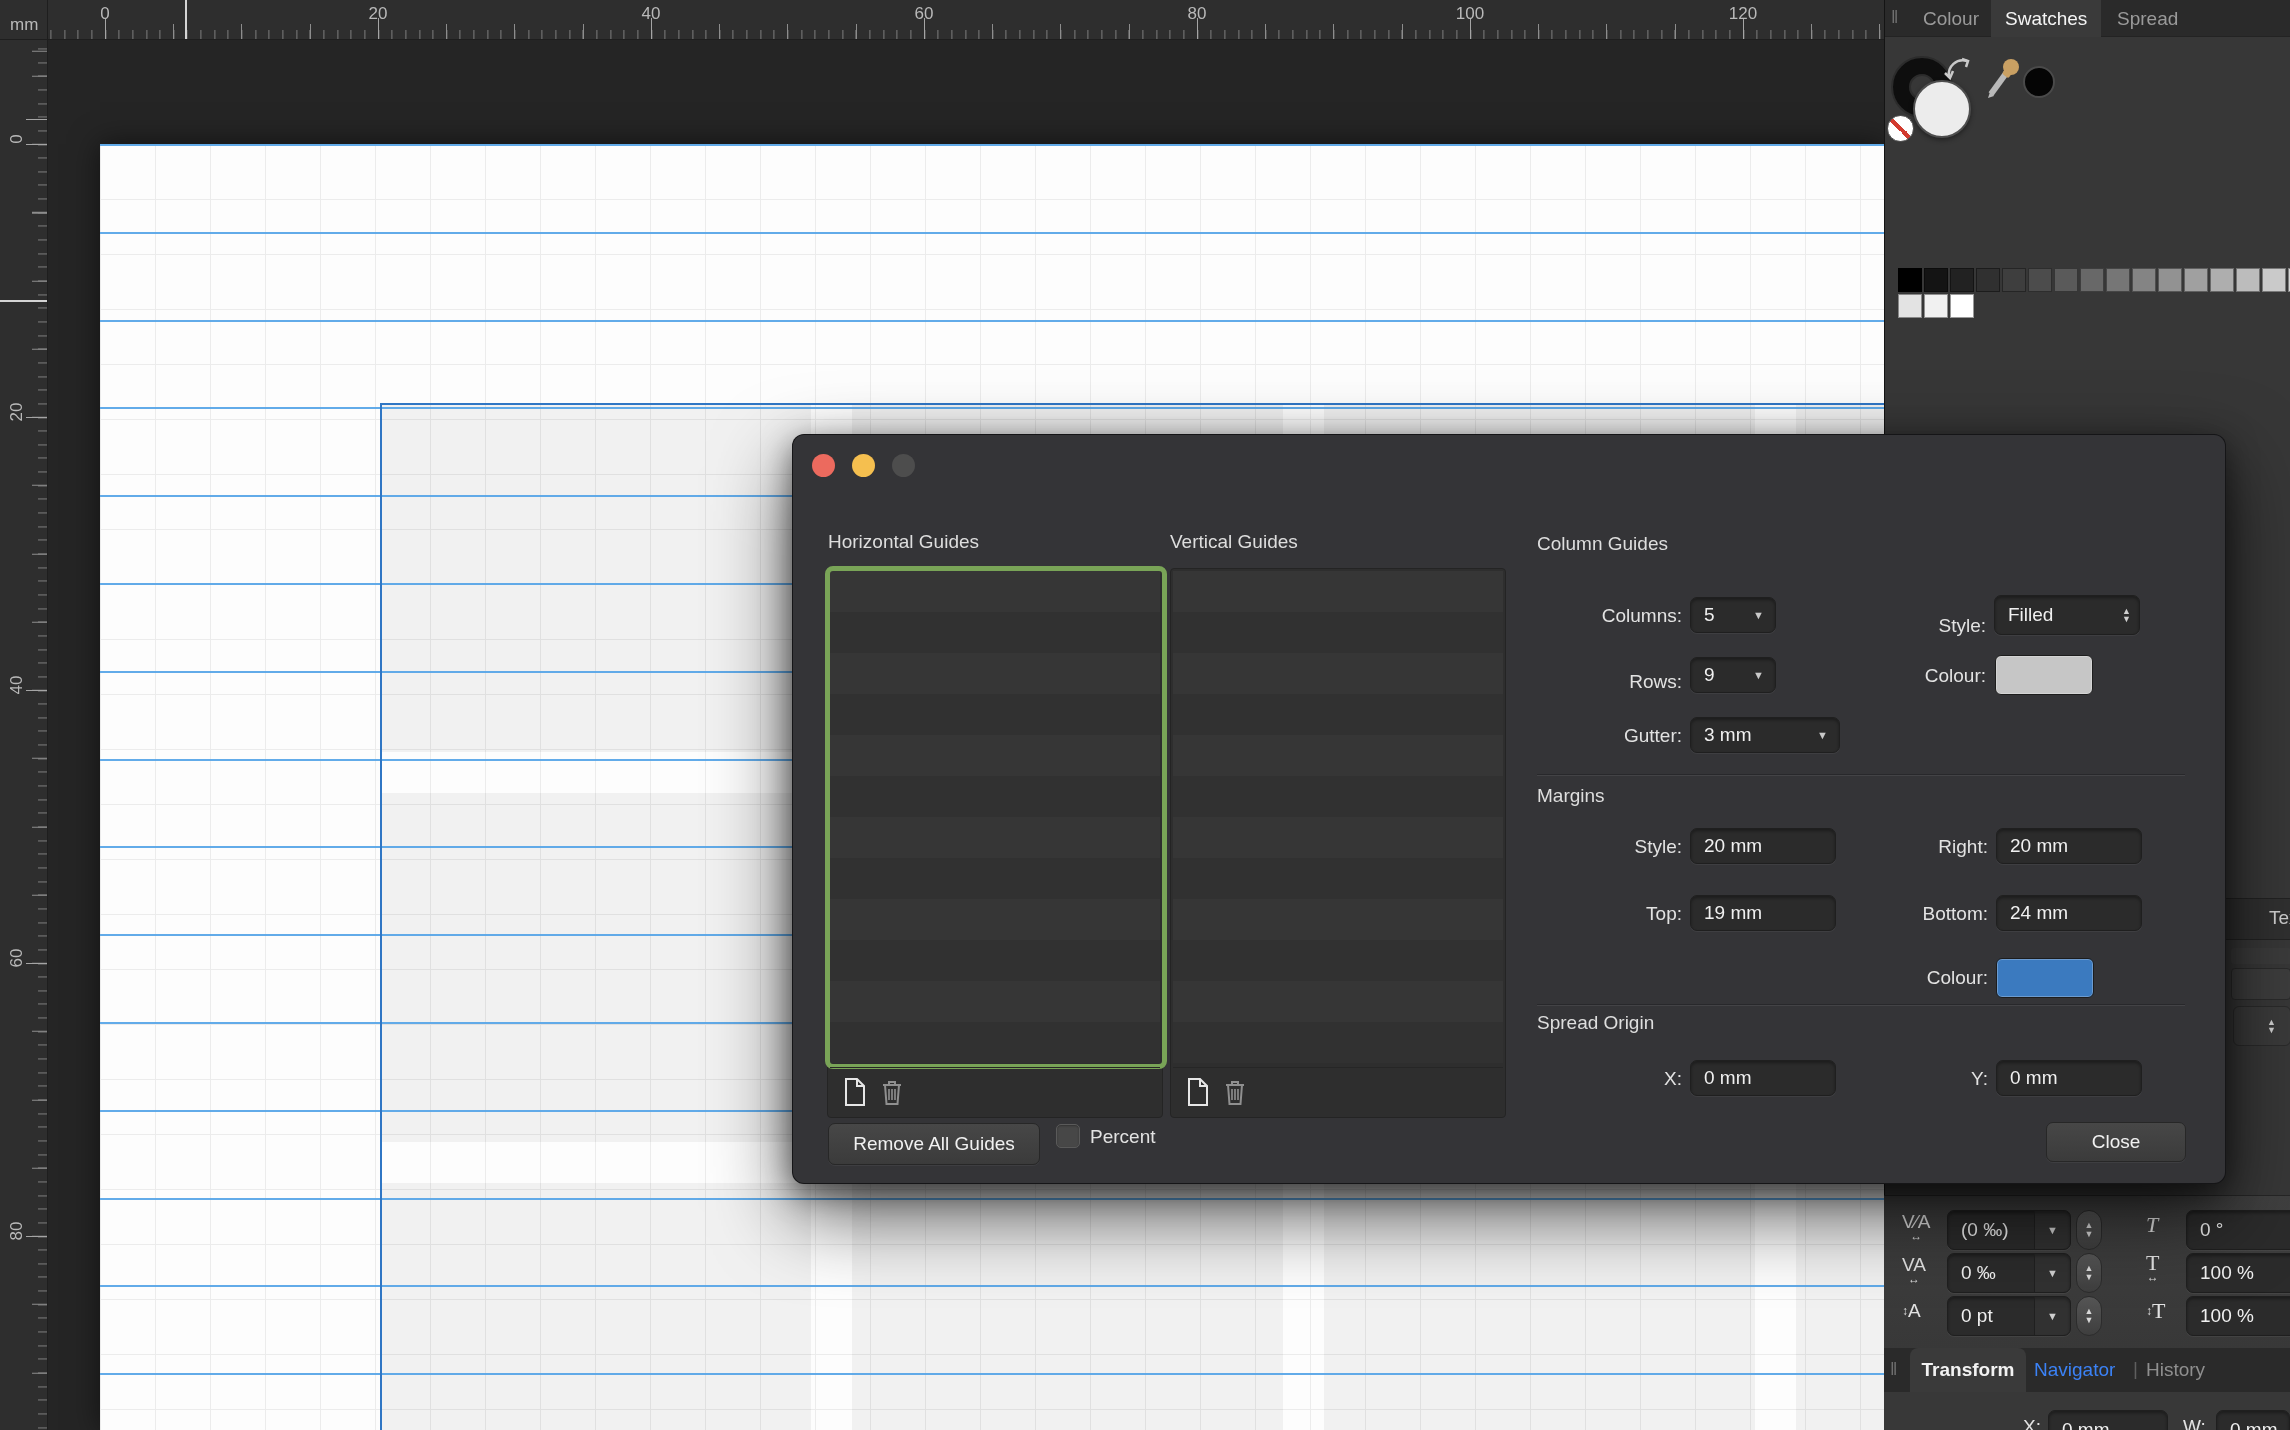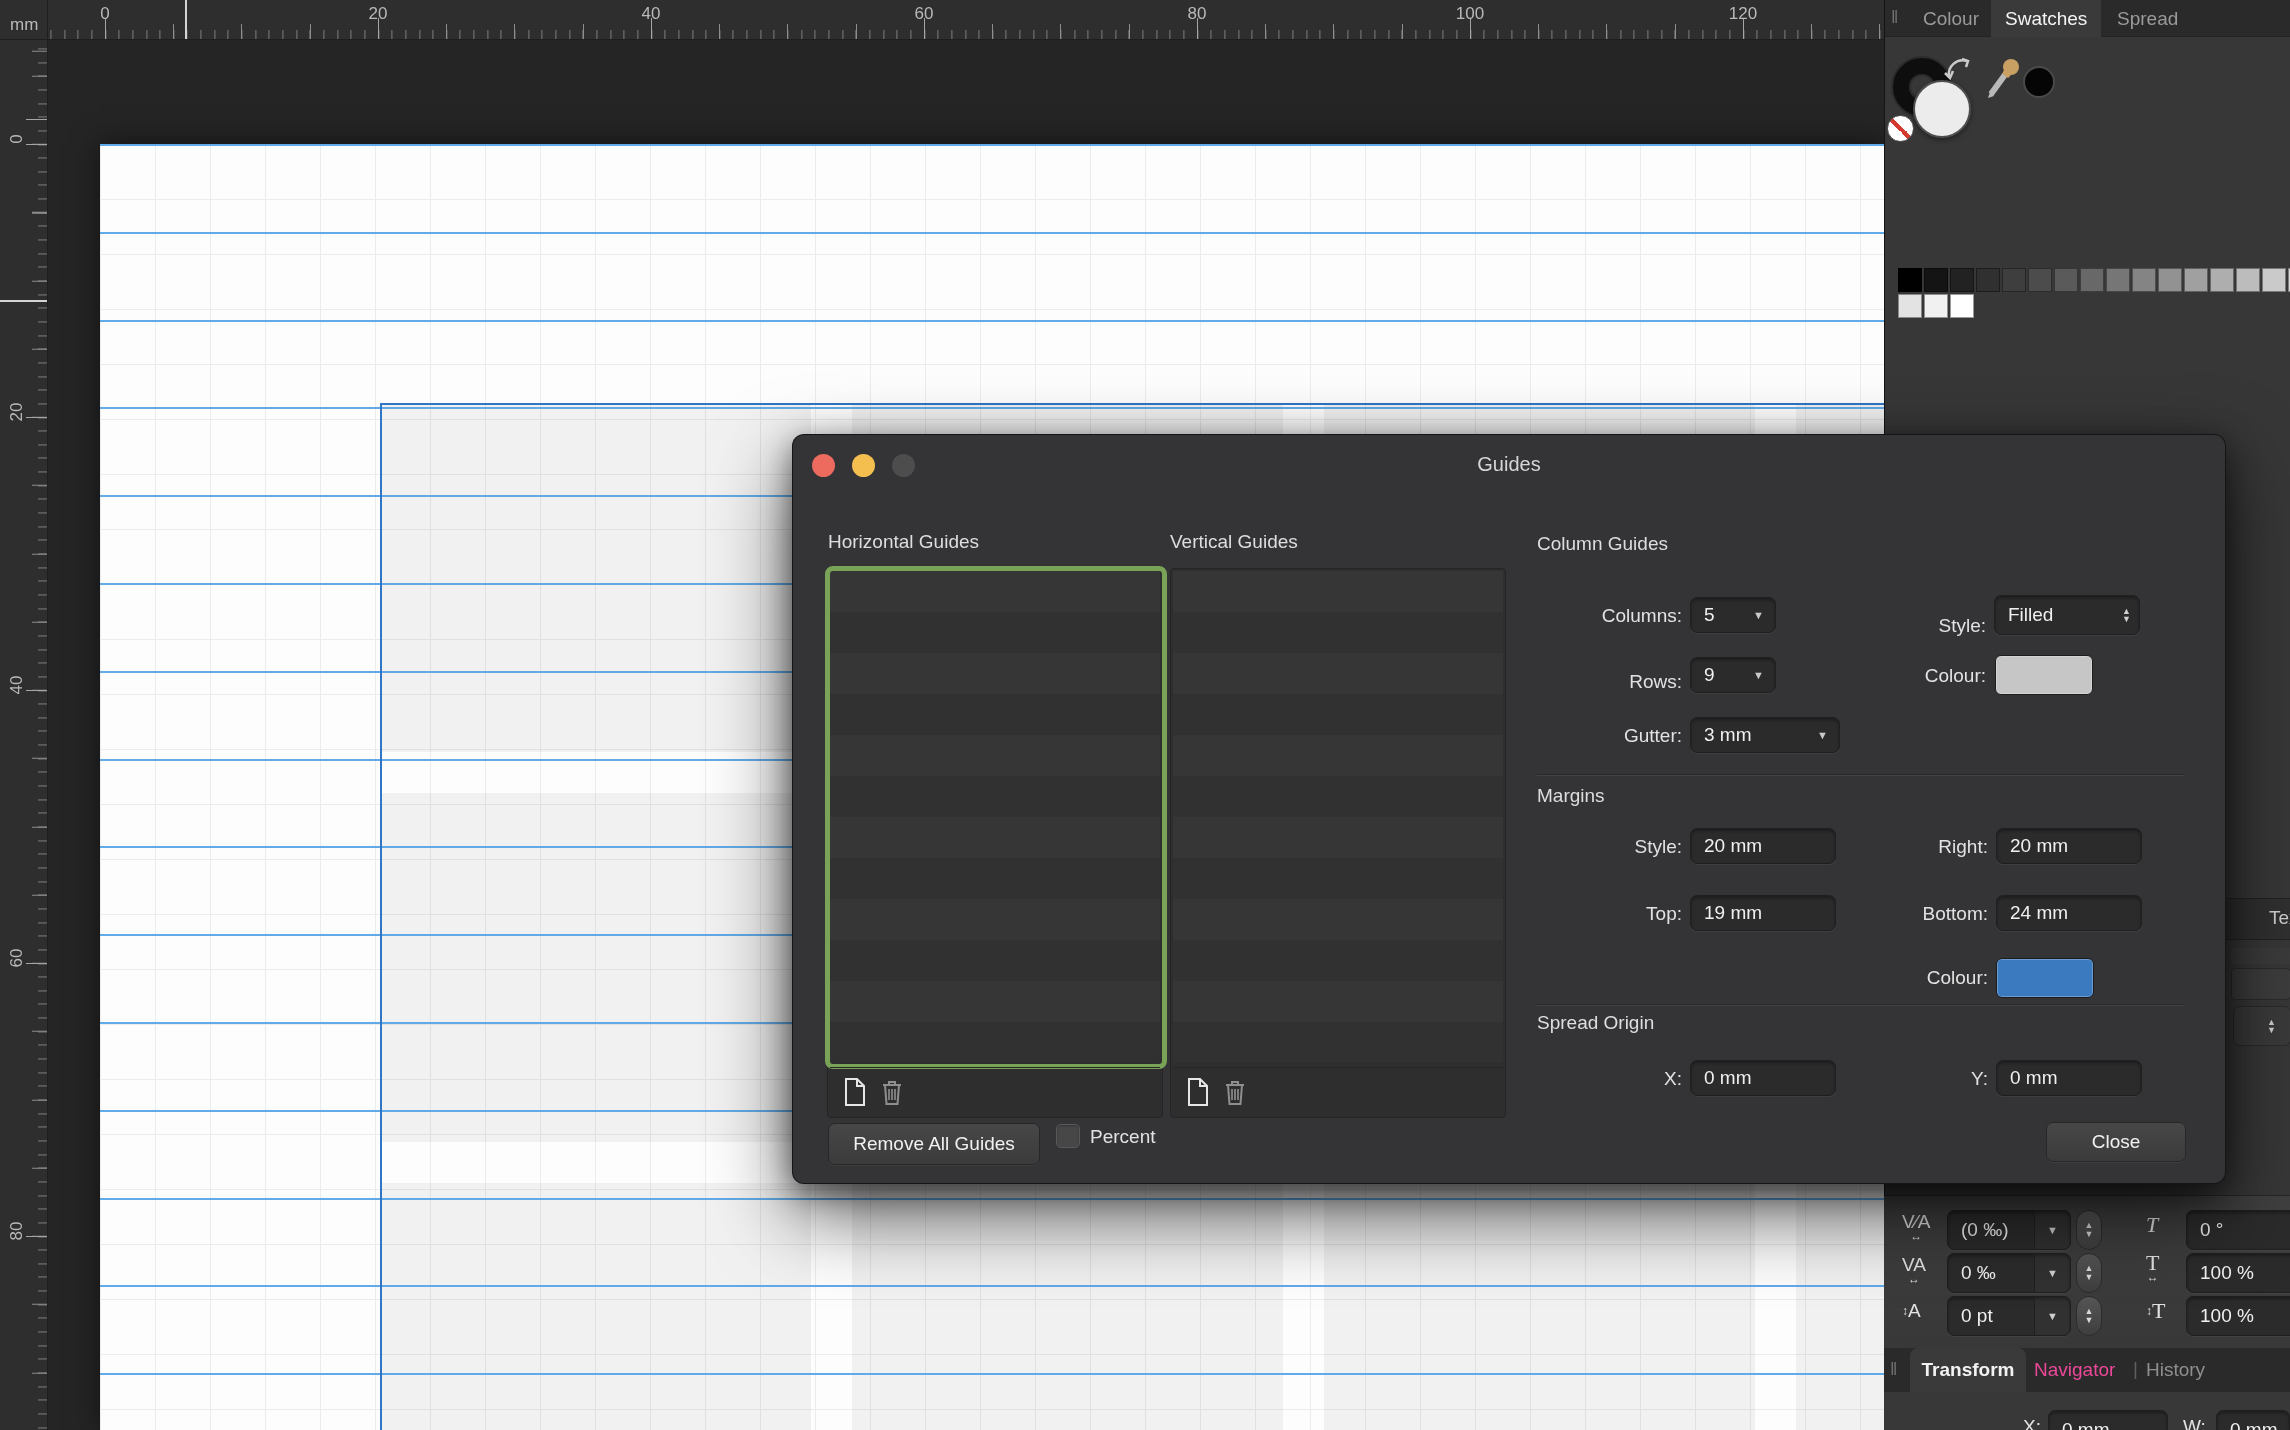--- a/index.html
+++ b/index.html
@@ -316,40 +316,39 @@
       <div class="field" style="left: 302px; top: 100px; width: 120px; height: 40px;">
         <span>100 %</span>
       </div>
     </div>
 
   <div id="btabs" class="abs">
     <span class="handle abs" style="left:6px; top:11px;">‖</span>
     <div class="btab-active">
         <span>Transform</span>
       </div>
-    <span class="lbl dim" style="left:150px; top:11px; color:#ec4899;">Navigator</span>
+    <span class="lbl dim" style="left:150px; top:11px; color:#3b82f6;">Navigator</span>
     <span class="lbl" style="left:249px; top:10px; color:#5f5f5f;">|</span>
     <span class="lbl dim" style="left:262px; top:11px; color:#8f8f8f;">History</span>
   </div>
   <div id="bbottom" class="abs">
     <span class="lbl" style="left:139px; top:24px;">X:</span>
     <div class="field" style="left:164px; top:18px; width:120px; height:40px; border-radius:7px;">
       <span>0 mm</span>
     </div>
     <span class="lbl" style="left:299px; top:24px;">W:</span>
     <div class="field" style="left:332px; top:18px; width:74px; height:40px; border-radius:7px;">
       <span>0 mm</span>
     </div>
   </div>
 
   <div id="dialog" class="abs">
     <div class="tl" style="left:19px; background:#ec6a5e;"></div>
     <div class="tl" style="left:59px; background:#f5bf4f;"></div>
     <div class="tl" style="left:99px; background:#4d4d4d;"></div>
-    <div id="dlg-title">Guides</div>
 
     <span class="hdr" style="left:35px; top:96px;">Horizontal Guides</span>
     <span class="hdr" style="left:377px; top:96px;">Vertical Guides</span>
 
     <div class="listwrap" style="left:34px;">
       <div class="listbody"></div>
       <div class="greenframe"></div>
       <div class="iconbar">
         <svg width="22" height="28" viewBox="0 0 22 28">
           <path d="M2 1 H13 L20 8 V27 H2 Z" fill="none" stroke="#e6e6e6" stroke-width="2"></path>

